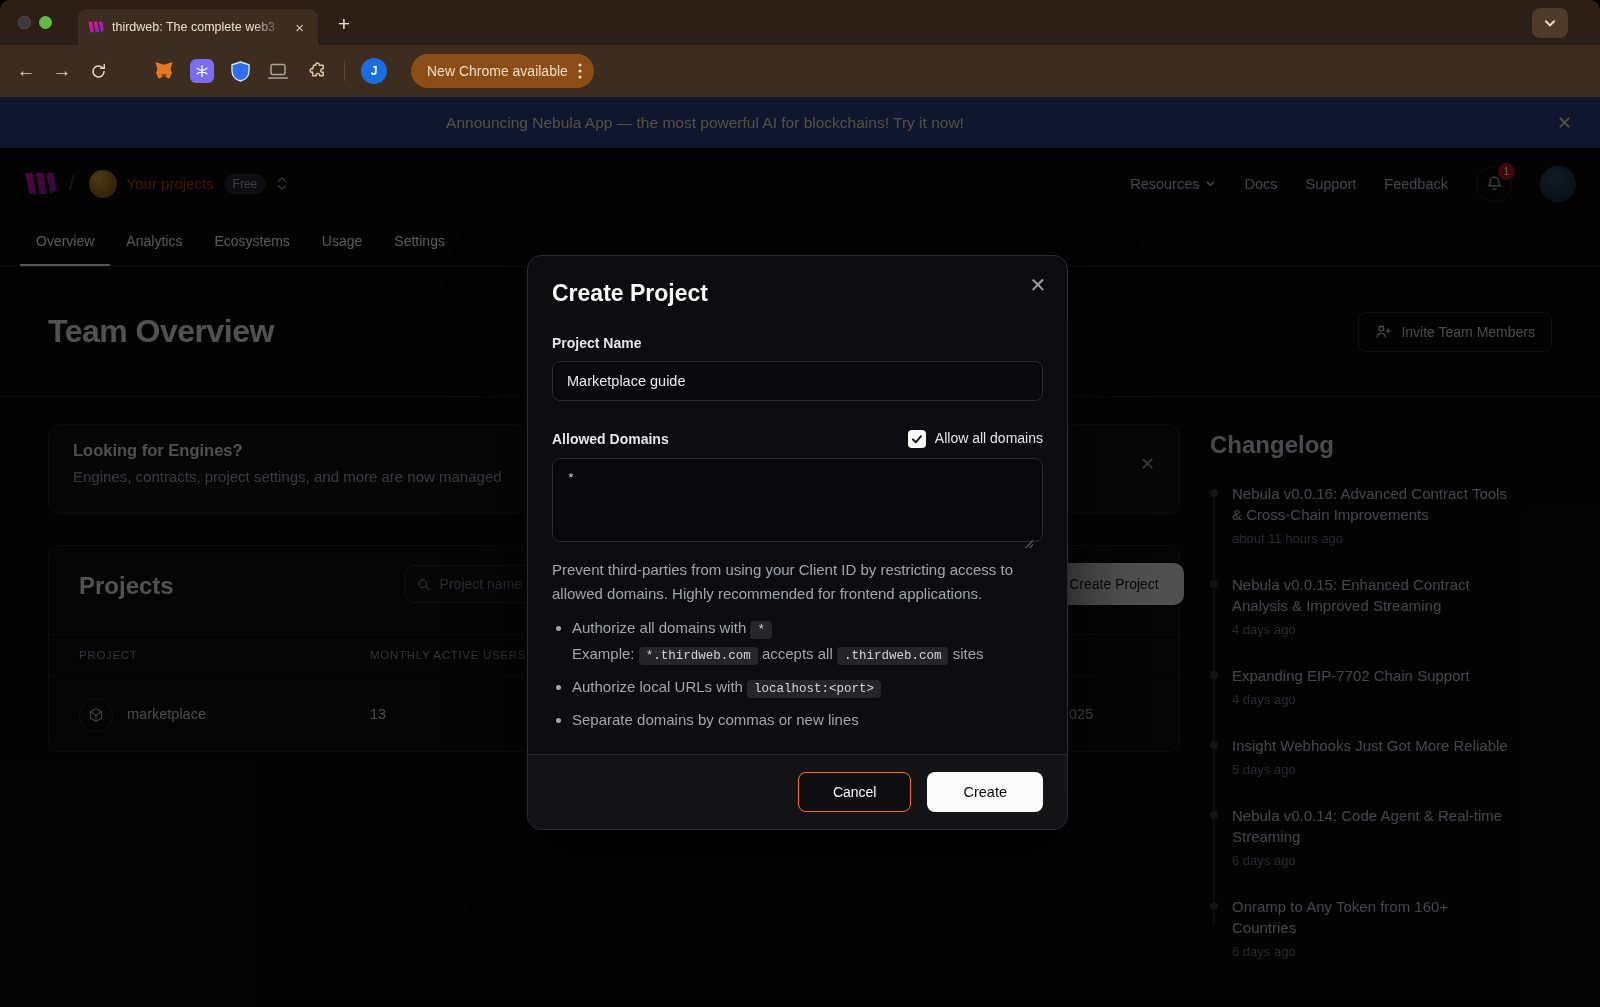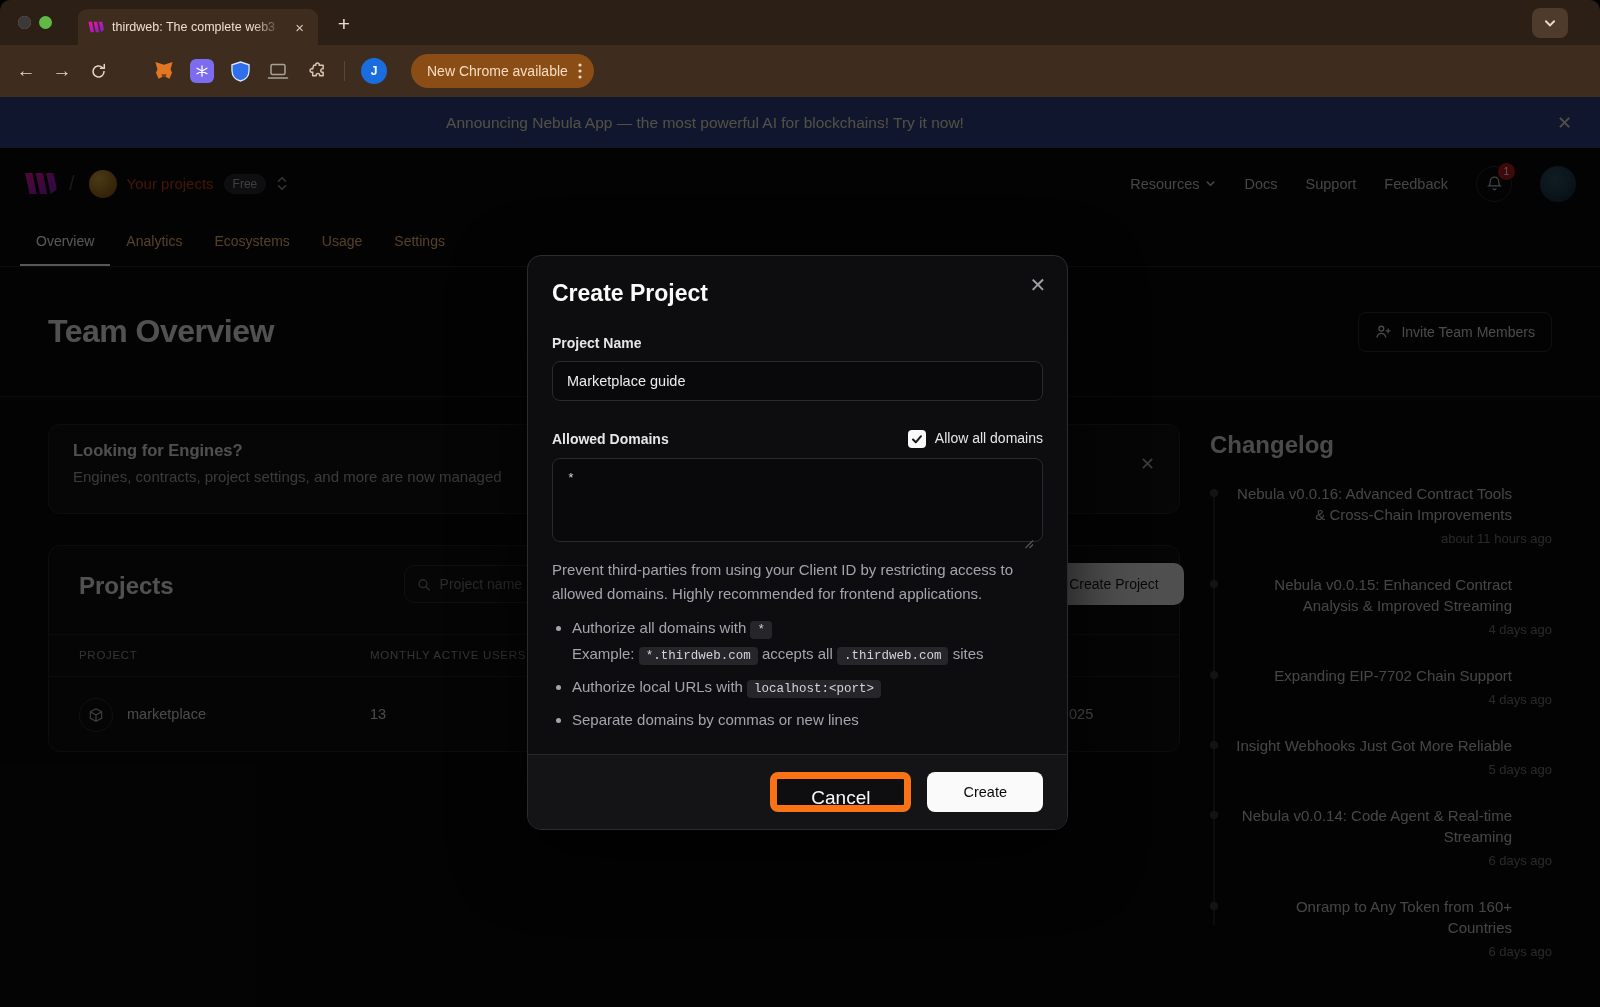--- a/index.html
+++ b/index.html
@@ -42,21 +42,21 @@
   .team-name { color:#c2410c; font-size:15px; font-weight:500; }
   .plan-badge { margin-left:10px; background:#2b2b2f; color:#b6b8bf; font-size:12px; padding:3px 9px; border-radius:999px; }
   .selector { color:#9b9da3; margin-left:10px; display:flex; }
   .head-nav { margin-left:auto; display:flex; align-items:center; gap:28px; }
   .nav-link { color:#c7c9d2; font-size:14.5px; display:flex; align-items:center; gap:6px; }
   .bell-wrap { position:relative; width:36px; height:36px; border:1px solid #2c2c30; border-radius:50%; display:flex; align-items:center; justify-content:center; color:#c7c9d2; }
   .bell-badge { position:absolute; top:-4px; right:-4px; min-width:17px; height:17px; border-radius:999px; background:#b91c1c; color:#fff; font-size:10.5px; display:flex; align-items:center; justify-content:center; padding:0 4px; }
   .user-avatar { width:36px; height:36px; border-radius:50%; background:radial-gradient(circle at 40% 35%, #2e5468, #15283a); }
 
   .tabs-row { height:48px; display:flex; align-items:flex-end; padding:0 20px; border-bottom:1px solid #232326; }
-  .ptab { height:48px; display:flex; align-items:center; padding:0 16px; font-size:14px; color:#fdba74; border-bottom:2px solid transparent; }
+  .ptab { height:48px; display:flex; align-items:center; padding:0 16px; font-size:14px; color:#ffffff; border-bottom:2px solid transparent; }
   .ptab.active { color:#fff; border-bottom-color:#fff; }
 
   .overview-section { height:130px; display:flex; align-items:center; justify-content:space-between; padding:0 48px; border-bottom:1px solid #232326; }
   .h1 { color:#ededee; font-size:32px; font-weight:bold; letter-spacing:-0.5px; }
   .invite-btn { height:40px; border:1px solid #303034; border-radius:8px; background:transparent; color:#d7d9dd; font-size:14px; display:flex; align-items:center; gap:9px; padding:0 16px; }
 
   .content { display:flex; padding:0 48px; }
   .main-col { width:1132px; flex:none; }
 
   .engines-card { margin-top:27px; height:90px; background:#121214; border:1px solid #26262a; border-radius:12px; padding:16px 24px; position:relative; }
@@ -73,21 +73,21 @@
   .table-head { position:absolute; left:0; right:0; top:88px; height:43px; border-top:1px solid #232326; border-bottom:1px solid #232326; }
   .th { position:absolute; top:14px; color:#97999f; font-size:11.5px; letter-spacing:0.7px; font-weight:500; white-space:nowrap; }
   .trow { position:absolute; left:0; right:0; top:131px; height:76px; }
   .cube-circle { position:absolute; left:30px; top:21px; width:34px; height:34px; border:1px solid #303034; border-radius:50%; display:flex; align-items:center; justify-content:center; color:#b9bcc4; }
   .cell { position:absolute; top:29px; color:#d9dadd; font-size:14.5px; white-space:nowrap; }
 
   .changelog { flex:1; margin-left:30px; margin-top:34px; }
   .changelog-title { color:#dadade; font-size:24px; font-weight:bold; }
   .cl-list { list-style:none; margin-top:24px; position:relative; }
   .cl-list::before { content:""; position:absolute; left:3px; top:8px; bottom:34px; width:1.5px; background:#232327; }
-  .cl-item { position:relative; padding-left:22px; margin-bottom:28px;text-align:right; }
+  .cl-item { position:relative; padding-left:22px; margin-bottom:28px; }
   .cl-item::before { content:""; position:absolute; left:0; top:6px; width:8px; height:8px; border-radius:50%; background:#3a3a40; }
   .cl-item-title { color:#c9cbd1; font-size:15px; line-height:21px; max-width:280px; }
   .cl-item-time { color:#77797f; font-size:13px; margin-top:6px; }
 
   .dim { position:absolute; inset:0; background:rgba(0,0,0,0.66); z-index:50; }
 
   
   .modal { position:absolute; left:527px; top:158px; width:541px; height:575px; background:#0d0d0f; border:1px solid #2c2c30; border-radius:14px; z-index:60; box-shadow:0 24px 70px rgba(0,0,0,0.75); }
   .modal-body { padding:24px 24px 0; }
   .modal-title { color:#fafafa; font-size:23px; font-weight:bold; }
@@ -99,21 +99,21 @@
   .allow-all { display:flex; align-items:flex-start; gap:9px; }
   .checkbox { width:18px; height:18px; background:#fafafa; border-radius:4px; display:flex; align-items:center; justify-content:center; }
   .allow-label { color:#e6e6e9; font-size:14px; font-weight:500; }
   .domains-area { margin-top:10px; width:100%; height:84px; background:#09090b; border:1px solid #2a2a2e; border-radius:8px; color:#d4d4d8; font-family:"Liberation Mono", monospace; font-size:13px; padding:12px 14px; resize:none; outline:none; position:relative; }
   .resize-grip { position:absolute; left:496px; top:283px; color:#55555c; }
   .help-text { margin-top:12px; color:#a4a4ad; font-size:15px; line-height:24px; }
   .help-list { margin-top:10px; padding-left:20px; color:#a4a4ad; }
   .help-list li { font-size:15px; line-height:24px; margin-bottom:7px; }
   .chip { font-family:"Liberation Mono", monospace; font-size:12.5px; background:#26262a; color:#d4d4d8; border-radius:4px; padding:2px 7px; white-space:nowrap; }
   .modal-footer { position:absolute; left:0; right:0; bottom:0; height:75px; background:#141416; border-top:1px solid #26262a; border-radius:0 0 13px 13px; display:flex; align-items:center; justify-content:flex-end; gap:16px; padding:0 24px; }
-  .btn-cancel { height:40px; padding:8px 34px; background:#0e0e10; border:7px solid #f97316; border-radius:8px; color:#fafafa; font-size:19px; font-family:inherit; }
+  .btn-cancel { height:40px; padding:8px 34px; background:#0e0e10; border:1px solid #f97316; border-radius:8px; color:#fafafa; font-size:14px; font-family:inherit; }
   .btn-create { height:40px; padding:0 36px; background:#fafafa; border:0; border-radius:8px; color:#09090b; font-size:14.5px; font-weight:500; font-family:inherit; }
   svg { display:block; }
 </style>
 </head>
 <body>
 
 <svg width="0" height="0" style="position:absolute">
   <defs>
     <linearGradient id="twg" x1="0" y1="0" x2="1" y2="1">
       <stop offset="0" stop-color="#f213a4"></stop>

